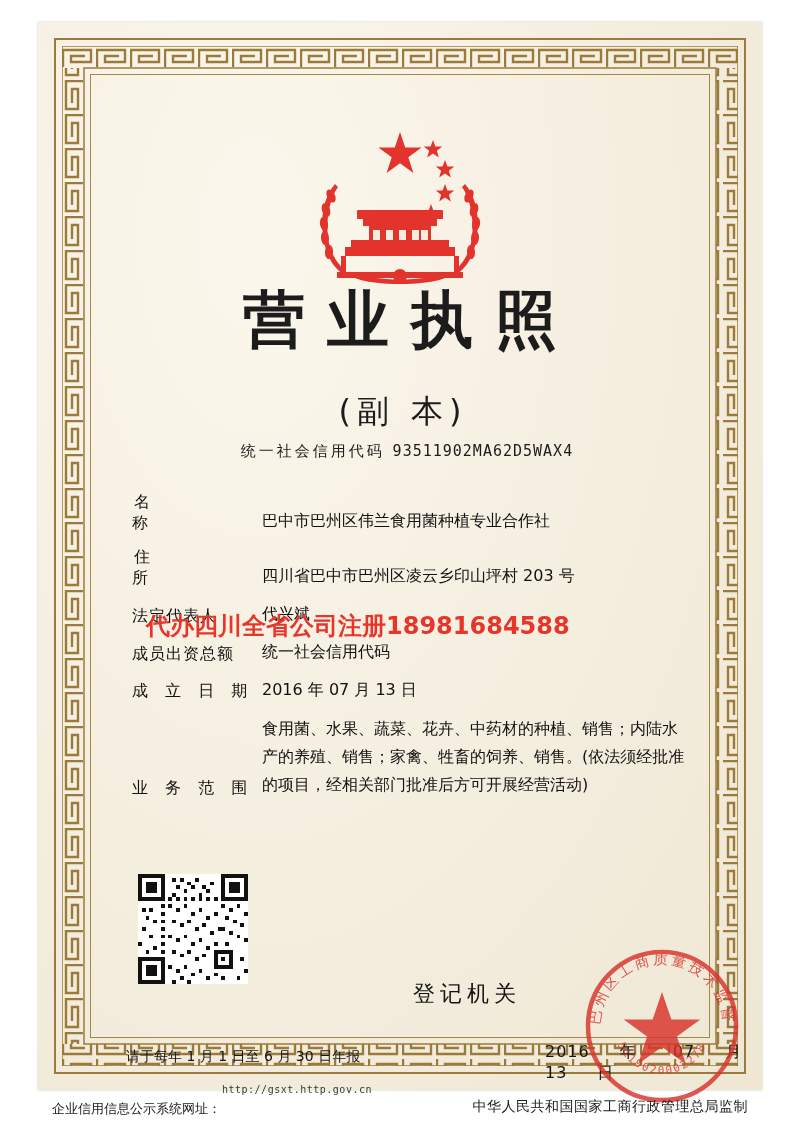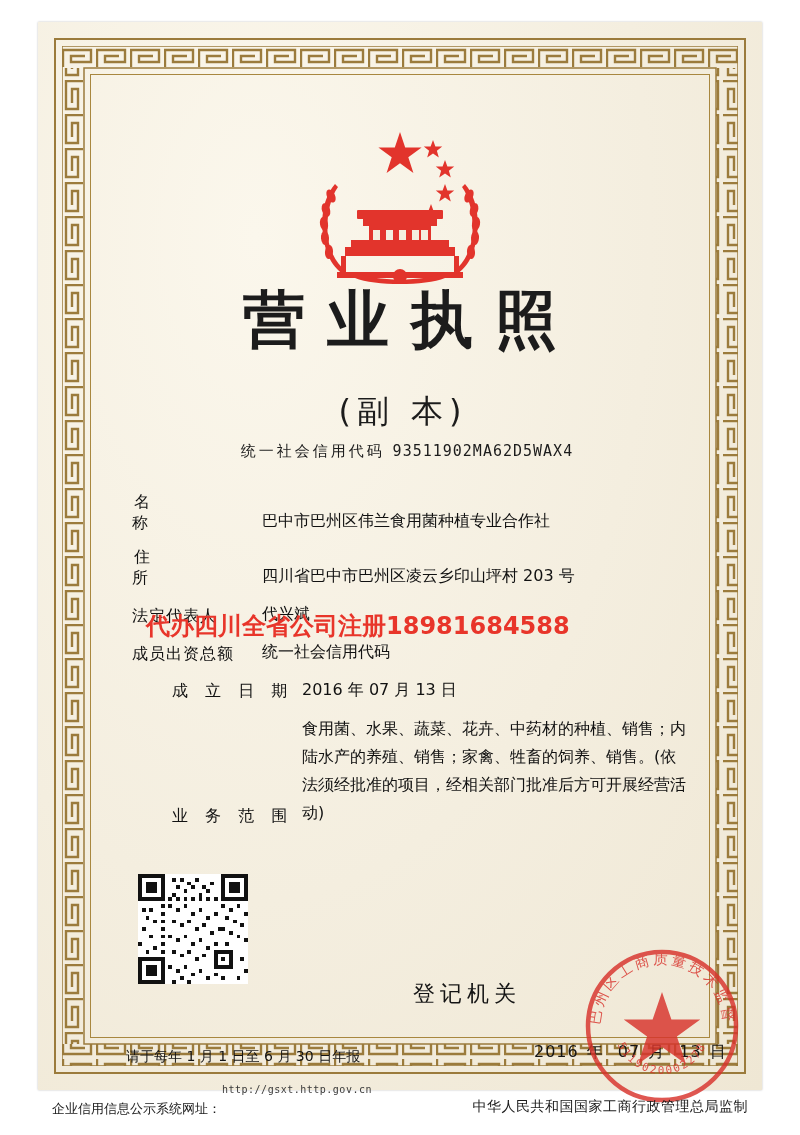--- a/index.html
+++ b/index.html
@@ -125,21 +125,21 @@
     flex: 0 0 130px;
     font-size: 16px;
     color: #121212;
     text-align: justify;
     letter-spacing: 0px;
     font-weight: 500;
   }
   .label-2 { letter-spacing: 26px; text-indent: 2px; }
   .label-4 { letter-spacing: 1px; }
   .label-5 { letter-spacing: 1px; }
-  .label-6 { letter-spacing: 6px; margin-left: 40px; }
+  .label-6 { letter-spacing: 6px; }
   .value {
     flex: 1;
     font-size: 16px;
     color: #111111;
     line-height: 1.55;
   }
   .row.scope .value { line-height: 1.75; }
 
   
   .overprint {
@@ -174,21 +174,21 @@
     text-align: right;
   }
   .issue-date {
     position: absolute;
     left: 492px;
     top: 1020px;
     font-size: 16px;
     color: #141414;
     letter-spacing: 1px;
   }
-  .issue-date span { margin: 0 4px; }
+  .issue-date span { margin: 0 15px; }
 
   .annual-note {
     position: absolute;
     left: 88px;
     top: 1026px;
     font-size: 14px;
     color: #141414;
   }
 
   

